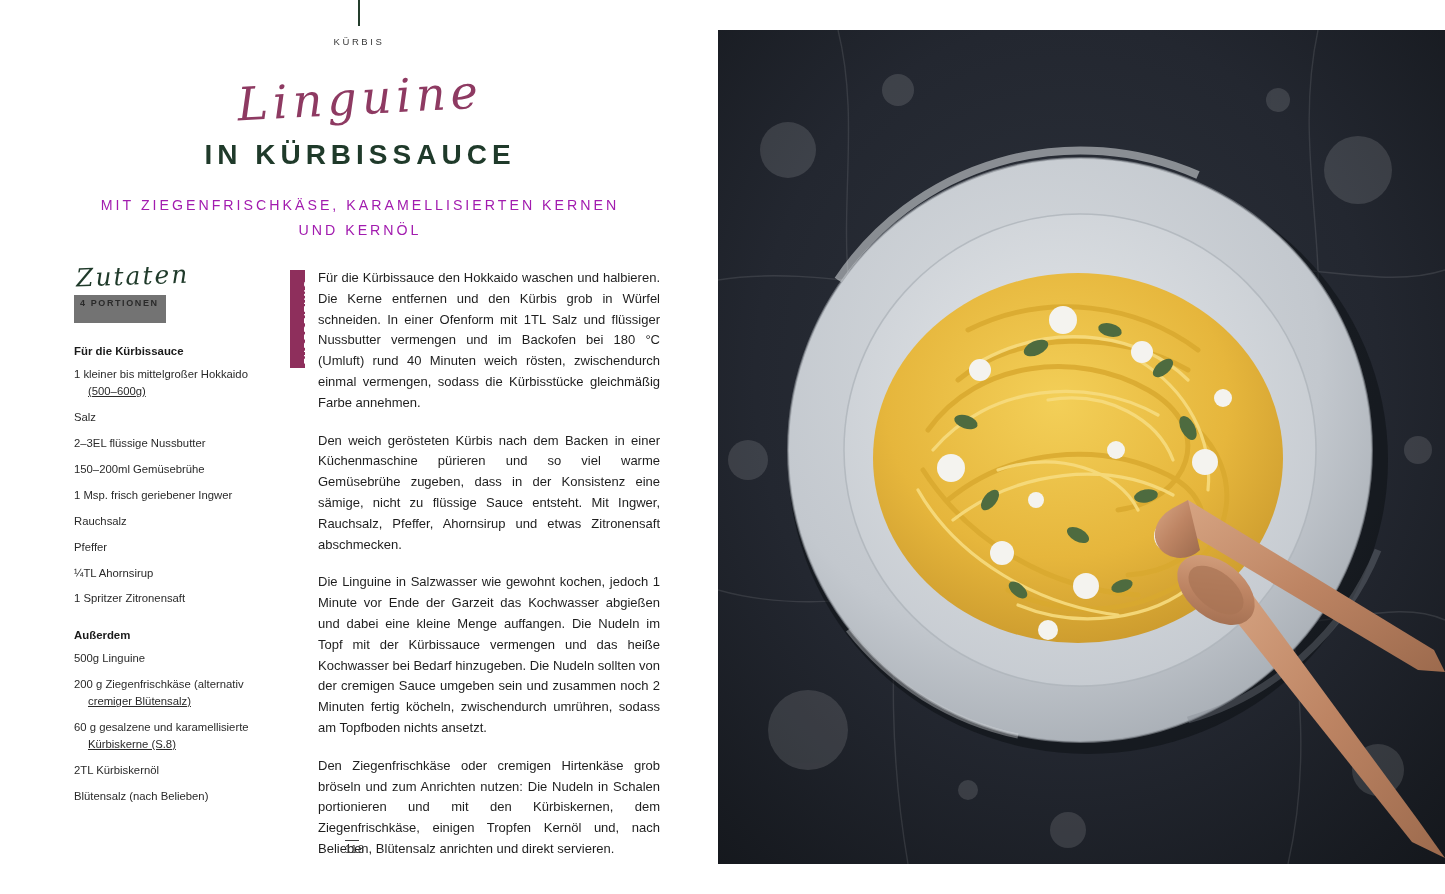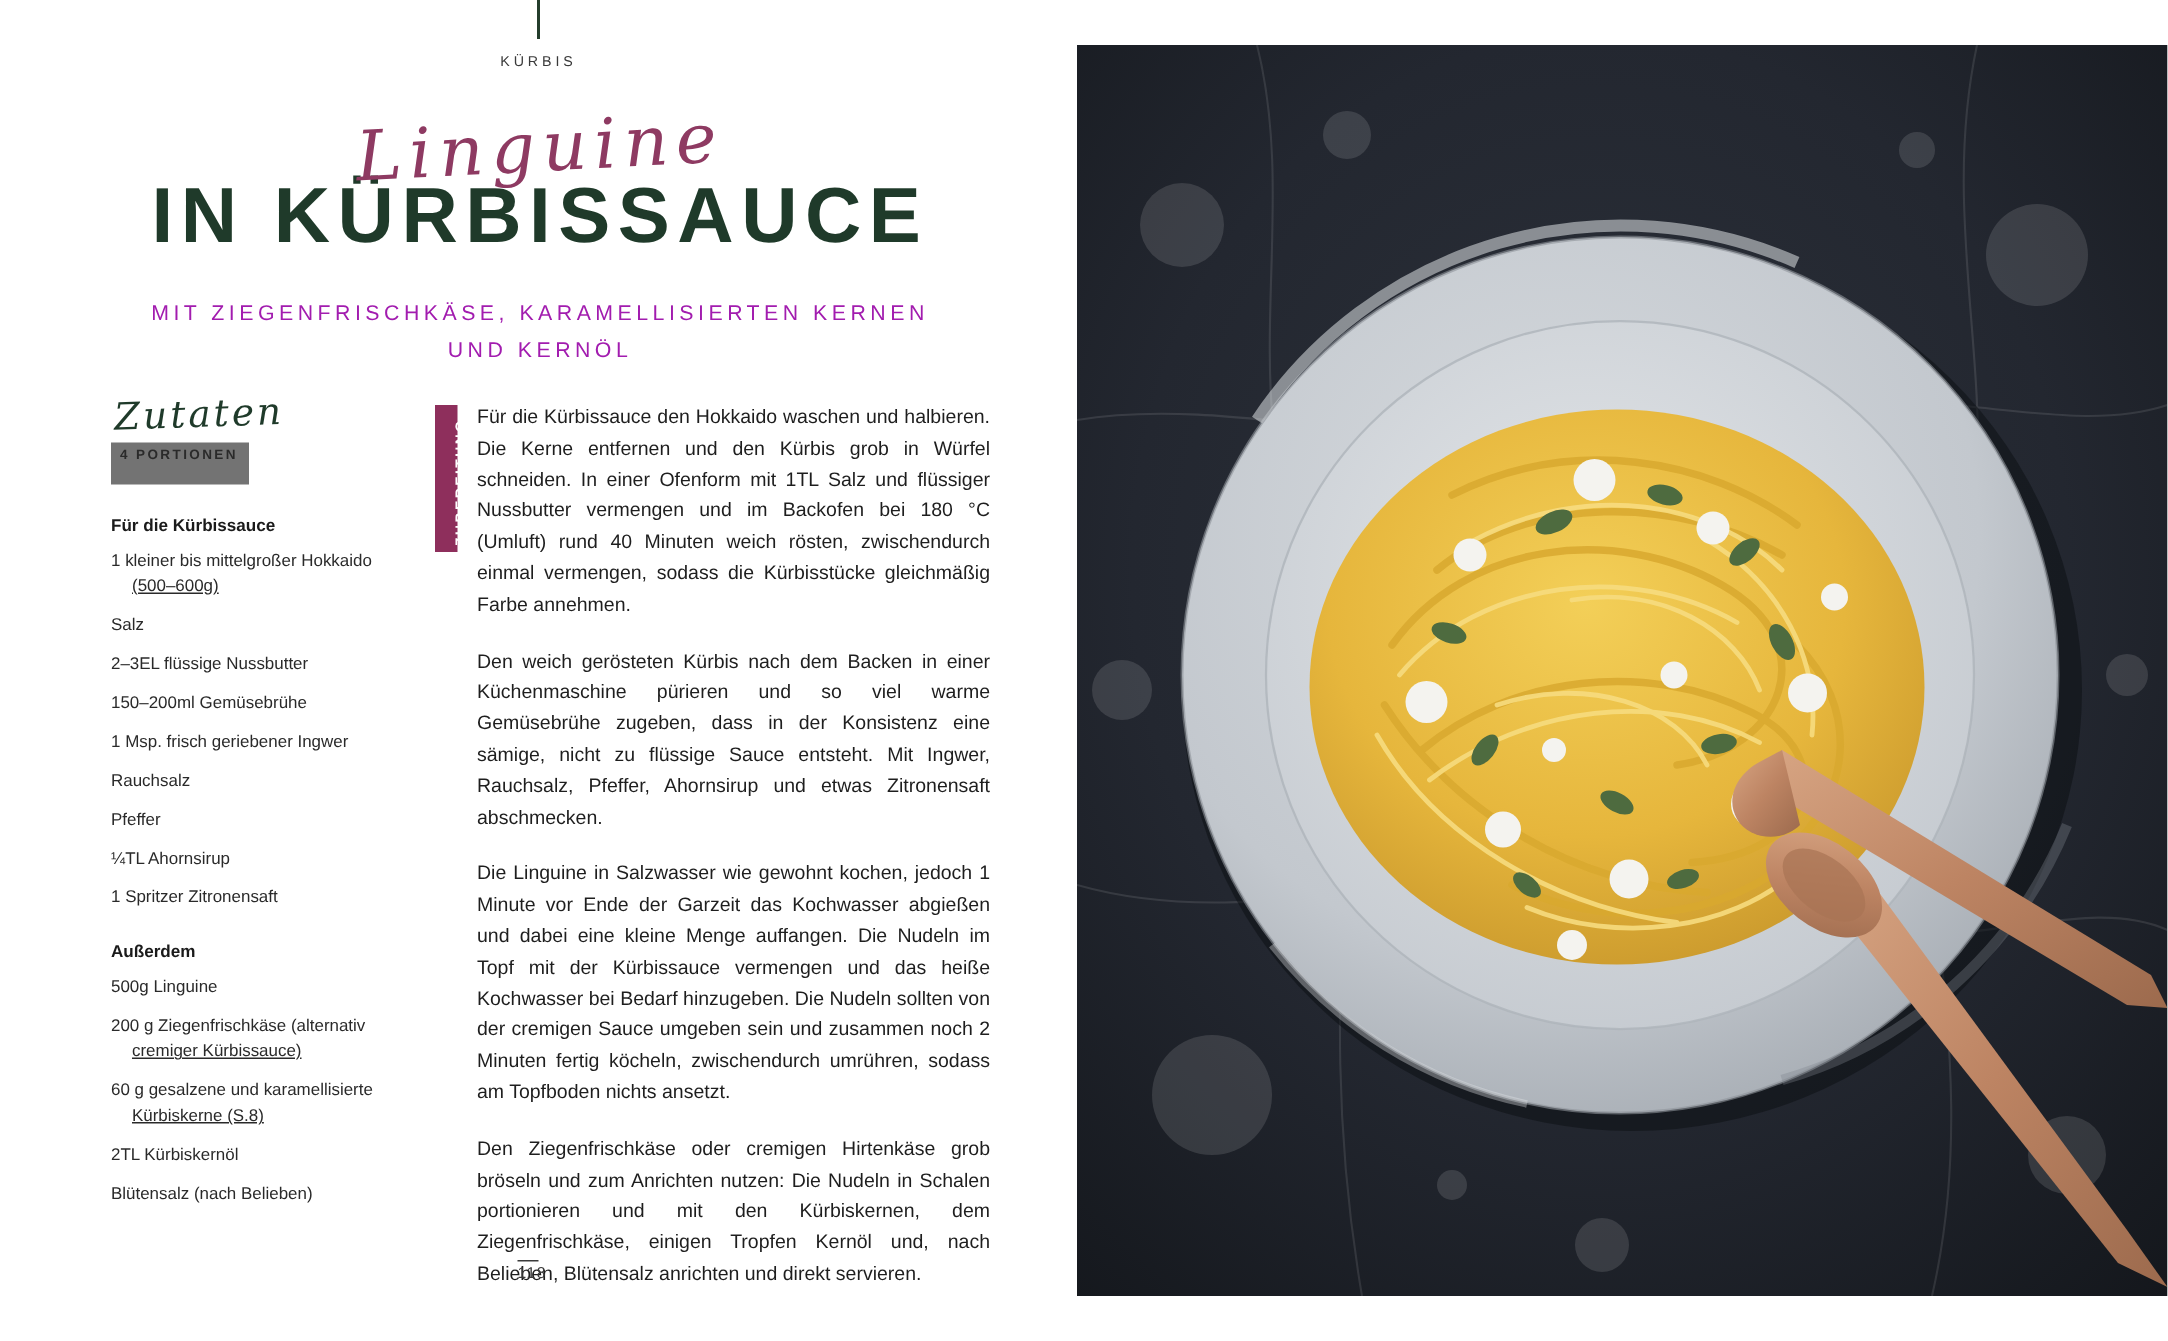--- a/index.html
+++ b/index.html
@@ -55,26 +55,26 @@
     font-size: 46px;
     color: #8e3a62;
     letter-spacing: 5px;
     line-height: 1;
     transform: rotate(-3deg);
     margin-bottom: -6px;
     position: relative;
     z-index: 2;
   }
   .title-main {
-    font-size: 52px;
+    font-size: 28px;
     letter-spacing: 5px;
     color: #1f3a2a;
     font-weight: 600;
     line-height: 1.15;
-    margin-top: 0;
+    margin-top: 24px;
   }
   .title-sub {
     margin-top: 22px;
     font-size: 14.2px;
     letter-spacing: 3.0px;
     color: #a21caf;
     line-height: 1.75;
     font-weight: 400;
   }
 
@@ -224,21 +224,21 @@
         <div class="ing-item">Pfeffer</div>
         <div class="ing-item">¼TL Ahornsirup</div>
         <div class="ing-item">1 Spritzer Zitronensaft</div>
       </div>
 
       <div>
         <div class="ing-group-title">Außerdem</div>
         <div class="ing-item">500g Linguine</div>
         <div class="ing-item">
           <span>200 g Ziegenfrischkäse (alternativ</span>
-          <span class="cont">cremiger Kürbissauce)</span>
+          <span class="cont">cremiger Blütensalz)</span>
         </div>
         <div class="ing-item">
           <span>60 g gesalzene und karamellisierte</span>
           <span class="cont">Kürbiskerne (S.8)</span>
         </div>
         <div class="ing-item">2TL Kürbiskernöl</div>
         <div class="ing-item">Blütensalz (nach Belieben)</div>
       </div>
     </div>
 

